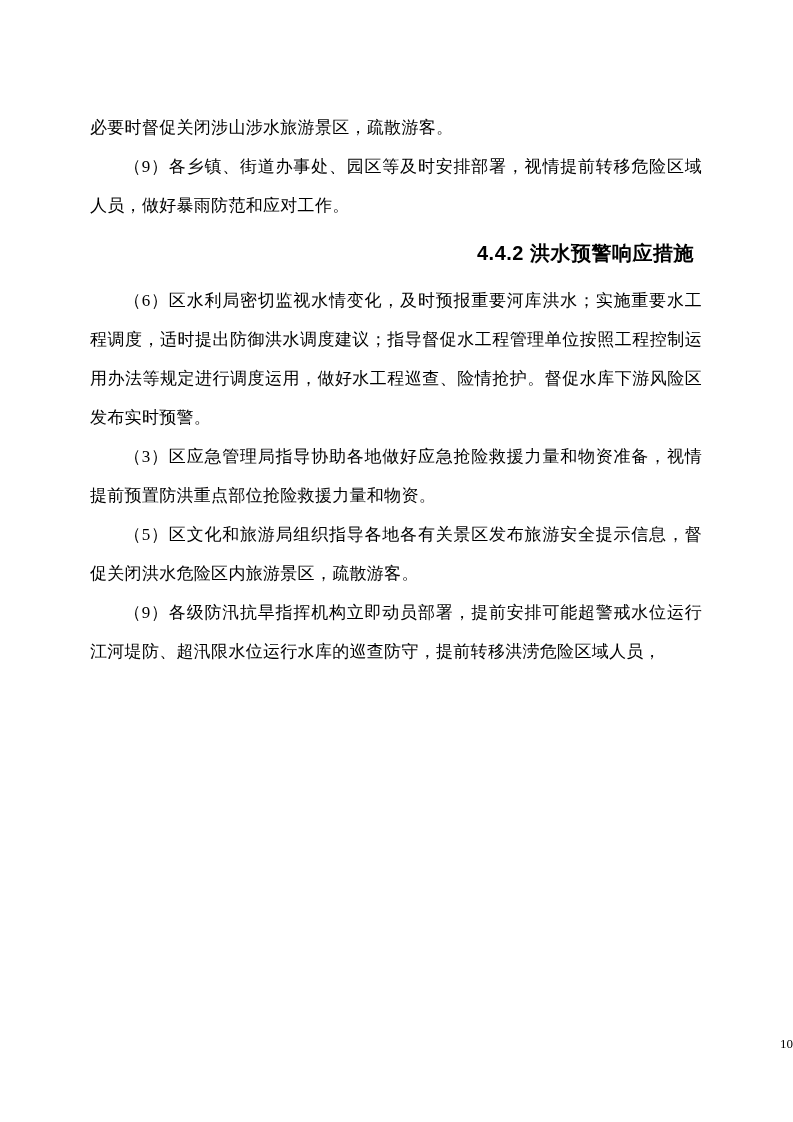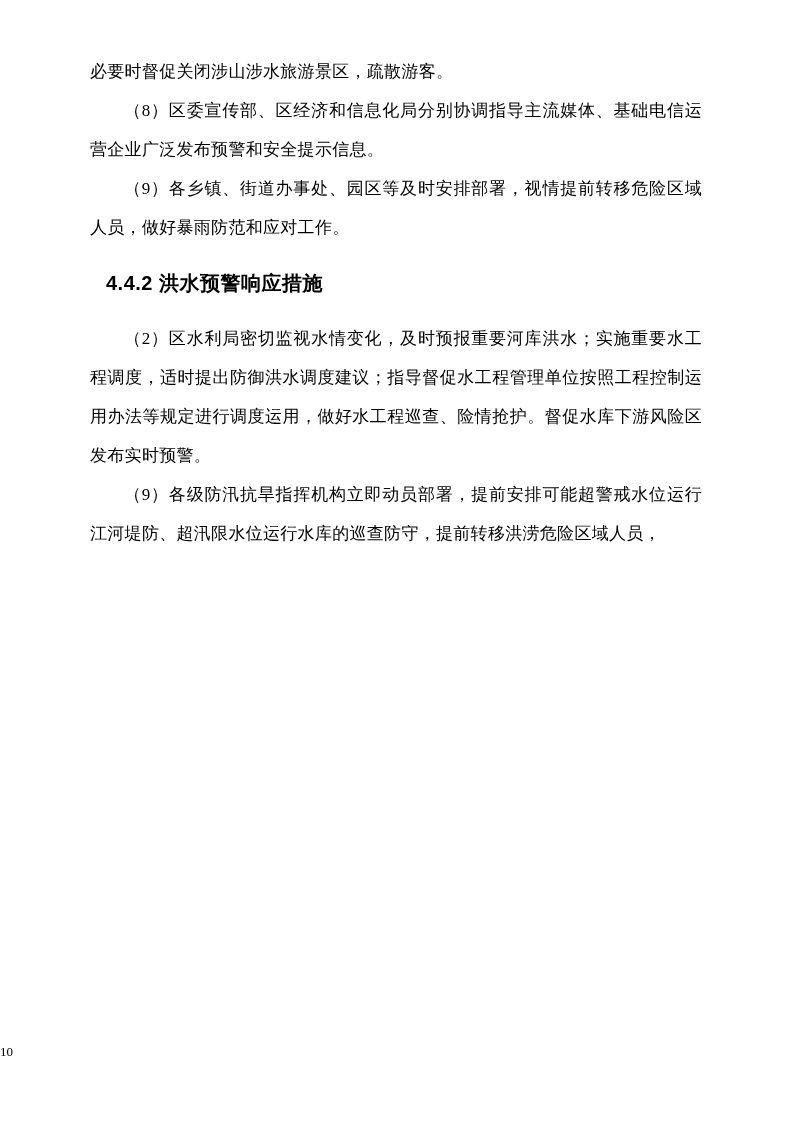--- a/index.html
+++ b/index.html
@@ -10,70 +10,71 @@
     background: #ffffff;
     color: #000000;
     font-family: "Liberation Serif", "DejaVu Serif", serif;
     overflow: hidden;
   }
   .page {
     position: relative;
     width: 793px;
     height: 1122px;
     background: #ffffff;
-    padding: 52px 91px 0 90px;
+    padding: 108px 91px 0 90px;
   }
   .doc p {
     margin: 0;
     font-size: 17px;
     line-height: 39px;
     text-align: justify;
     letter-spacing: 0.3px;
   }
   .doc p.indent { text-indent: 2em; }
   .doc p.no-indent { text-indent: 0; }
   .doc h2.heading {
-    margin: 16px;
+    margin: 8px;
     font-family: "Liberation Sans", "DejaVu Sans", sans-serif;
     font-weight: 700;
     font-size: 20px;
     line-height: 40px;
     letter-spacing: 0.5px;
-    text-align: left;
+    text-align: right;
   }
   .page-number {
     position: absolute;
     left: 0;
     right: 0;
-    bottom: 62px;
-    text-align: left;
+    bottom: 70px;
+    text-align: right;
     font-size: 13px;
     line-height: 16px;
     color: #000000;
   }
 </style>
 </head>
 <body>
 
 <div class="page">
   <div class="doc">
 
     <p class="no-indent">必要时督促关闭涉山涉水旅游景区，疏散游客。</p>
 
-    <p class="indent">（8）区委宣传部、区经济和信息化局分别协调指导主流媒体、基础电信运营企业广泛发布预警和安全提示信息。</p>
 
     <p class="indent">（9）各乡镇、街道办事处、园区等及时安排部署，视情提前转移危险区域人员，做好暴雨防范和应对工作。</p>
 
     <h2 class="heading">4.4.2 洪水预警响应措施</h2>
 
 
-    <p class="indent">（2）区水利局密切监视水情变化，及时预报重要河库洪水；实施重要水工程调度，适时提出防御洪水调度建议；指导督促水工程管理单位按照工程控制运用办法等规定进行调度运用，做好水工程巡查、险情抢护。督促水库下游风险区发布实时预警。</p>
+    <p class="indent">（6）区水利局密切监视水情变化，及时预报重要河库洪水；实施重要水工程调度，适时提出防御洪水调度建议；指导督促水工程管理单位按照工程控制运用办法等规定进行调度运用，做好水工程巡查、险情抢护。督促水库下游风险区发布实时预警。</p>
+
+    <p class="indent">（3）区应急管理局指导协助各地做好应急抢险救援力量和物资准备，视情提前预置防洪重点部位抢险救援力量和物资。</p>
 
 
-
+    <p class="indent">（5）区文化和旅游局组织指导各地各有关景区发布旅游安全提示信息，督促关闭洪水危险区内旅游景区，疏散游客。</p>
 
 
     <p class="indent">（9）各级防汛抗旱指挥机构立即动员部署，提前安排可能超警戒水位运行江河堤防、超汛限水位运行水库的巡查防守，提前转移洪涝危险区域人员，</p>
 
   </div>
 
   <div class="page-number">10</div>
 </div>
 
 </body></html>

